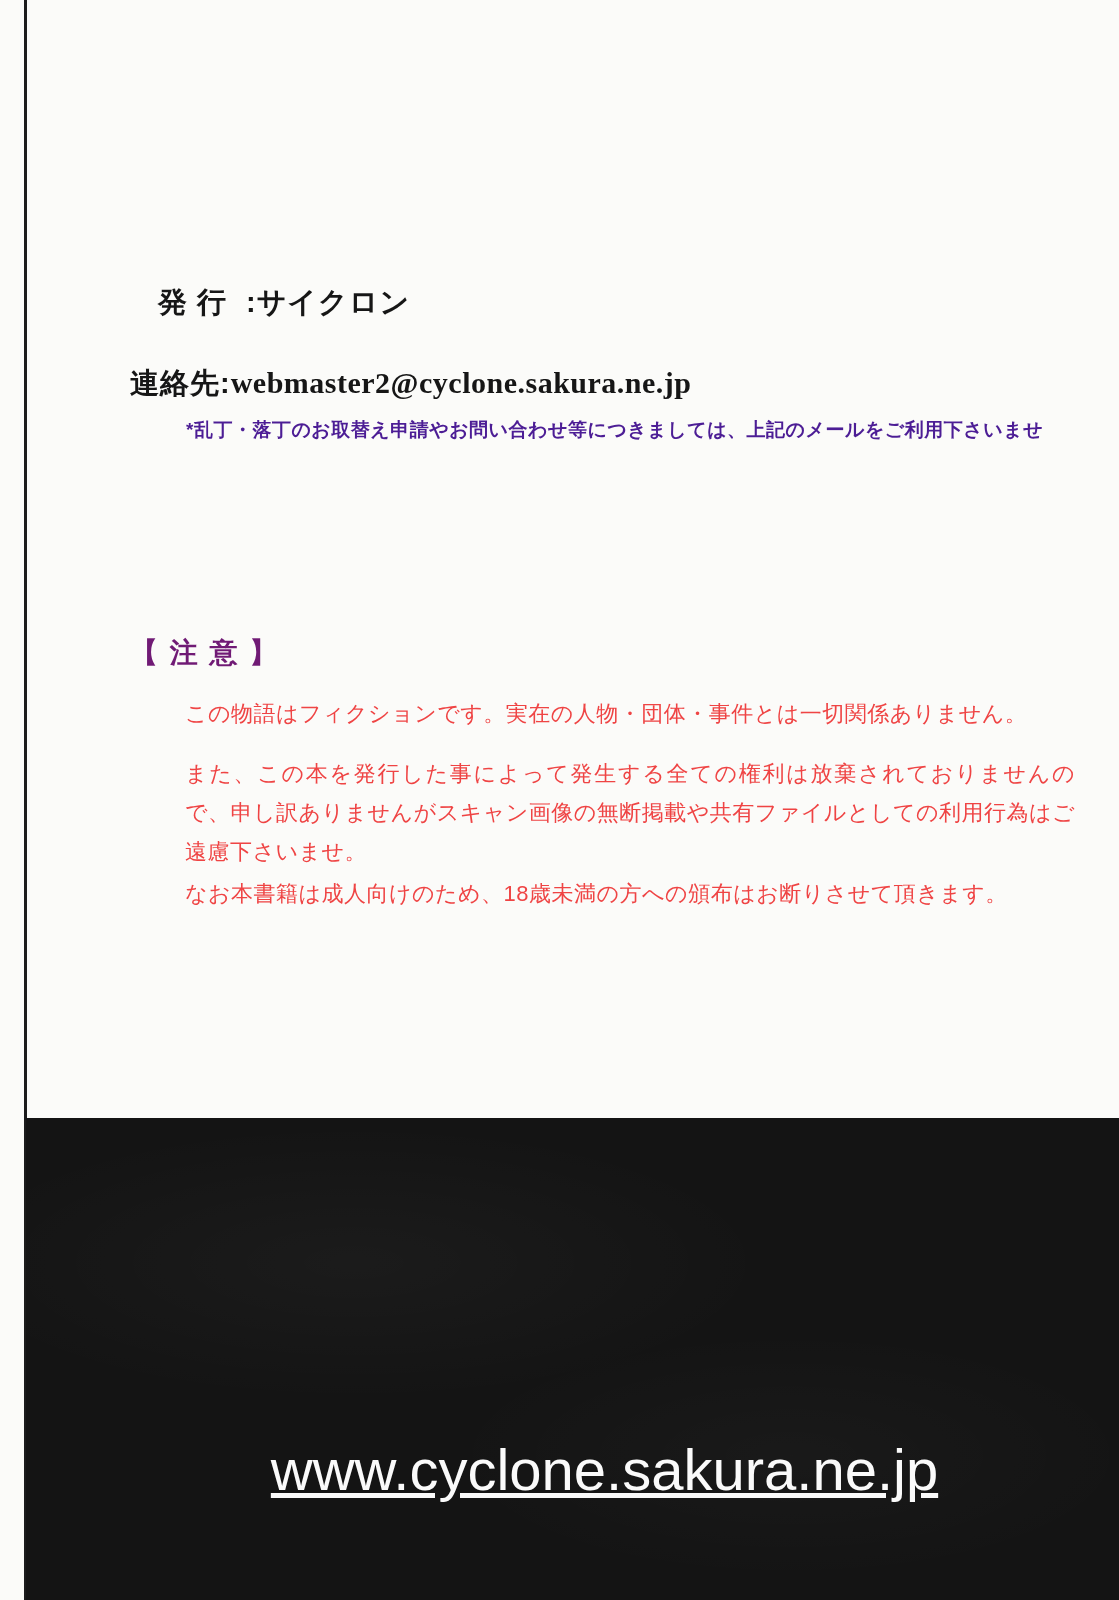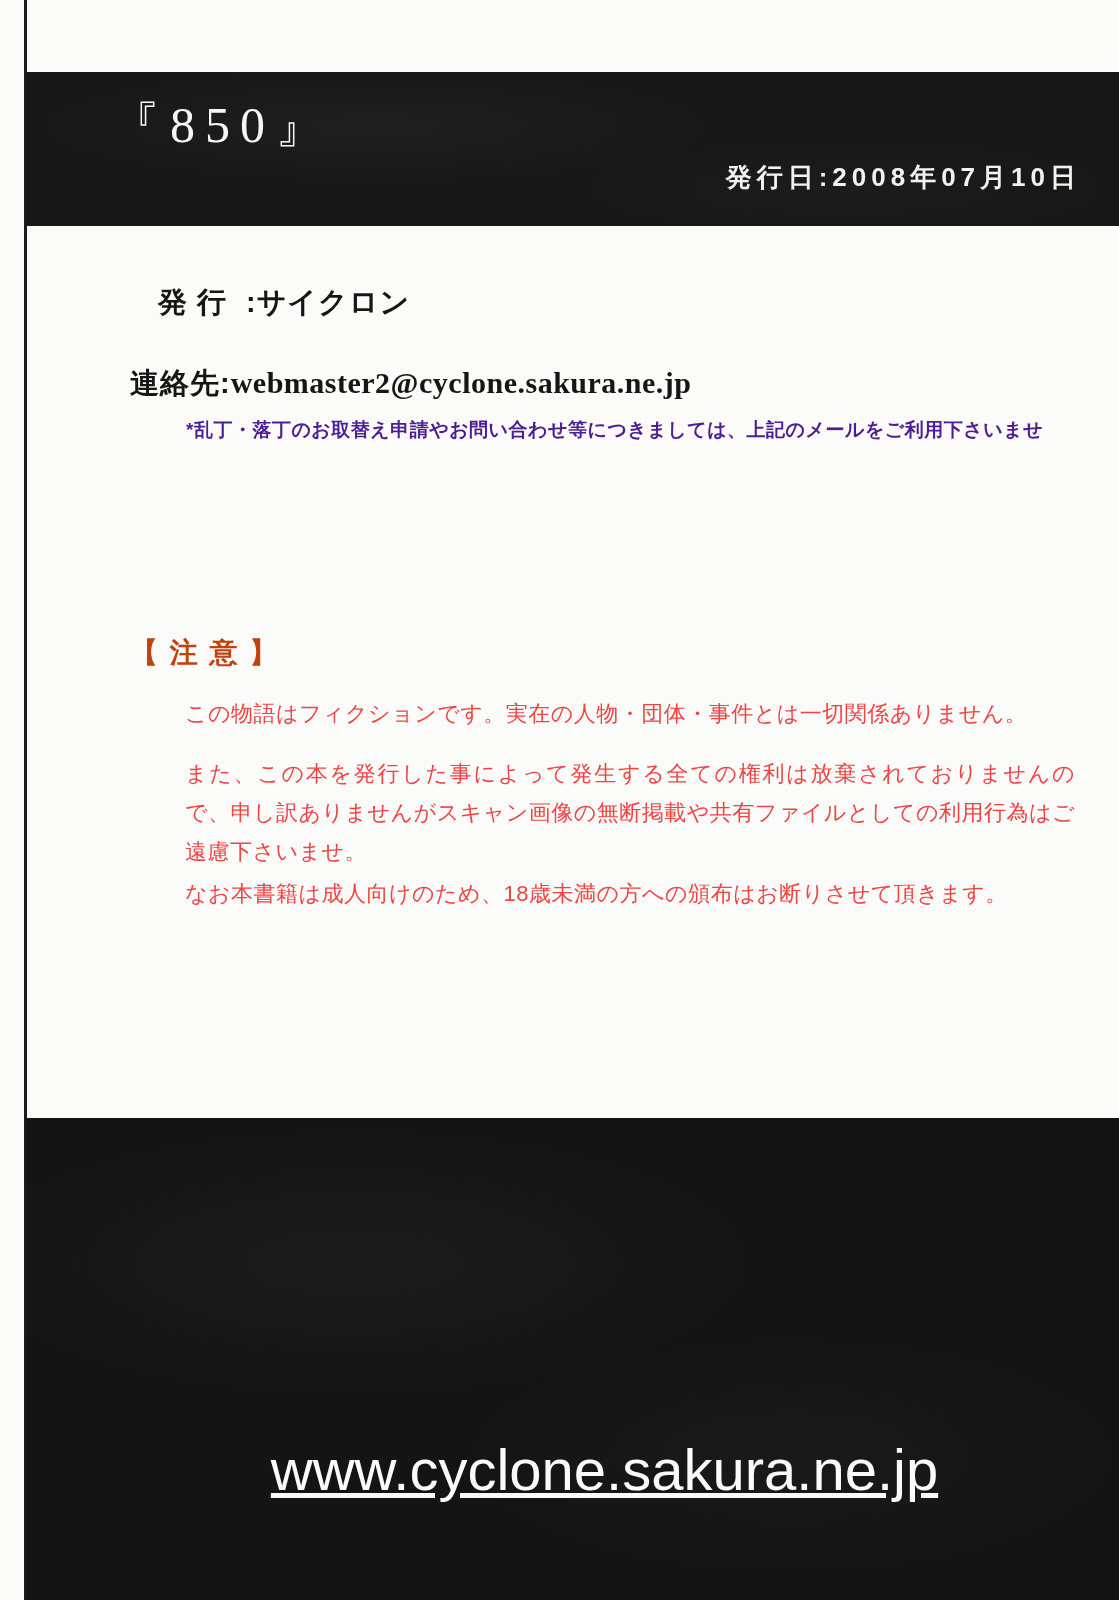--- a/index.html
+++ b/index.html
@@ -72,21 +72,21 @@
   .logo-text {
     position: absolute; left: 104px; top: 14px;
     font-size: 42px; font-weight: 700; color: #3b3b3b;
     letter-spacing: 5px; white-space: nowrap;
     transform: scale(0.62, 1.02); transform-origin: left top;
   }
 
   
   .notice-heading {
     position: absolute; left: 130px; top: 634px;
-    font-size: 28px; font-weight: 700; color: #c2410c;
+    font-size: 28px; font-weight: 700; color: #701a75;
     white-space: nowrap; letter-spacing: 2px; text-align: right;
   }
   .notice-para {
     position: absolute; left: 185px;
     width: 890px;
     font-size: 22px; font-weight: 400; color: #ef4444;
     line-height: 39px; letter-spacing: 0.5px;
     text-align: justify;
   }
   .notice-para.p-0 { top: 694px; }
@@ -111,24 +111,20 @@
     text-decoration: underline;
   }
 </style>
 </head>
 <body>
 
 <div class="page">
 
   <div class="edge-line"></div>
 
-  <div class="top-band">
-    <div class="book-title">『850』</div>
-    <div class="publish-date">発行日:2008年07月10日</div>
-  </div>
 
   <div class="info-row row-0">
     <span class="label">発 行</span><span class="sep">:</span><span>サイクロン</span>
   </div>
   <div class="info-row row-2">
     <span class="label">連絡先</span><span class="sep">:</span><span class="value-serif">webmaster2@cyclone.sakura.ne.jp</span>
   </div>
 
   <div class="note-line note-0">*乱丁・落丁のお取替え申請やお問い合わせ等につきましては、上記のメールをご利用下さいませ</div>
 

